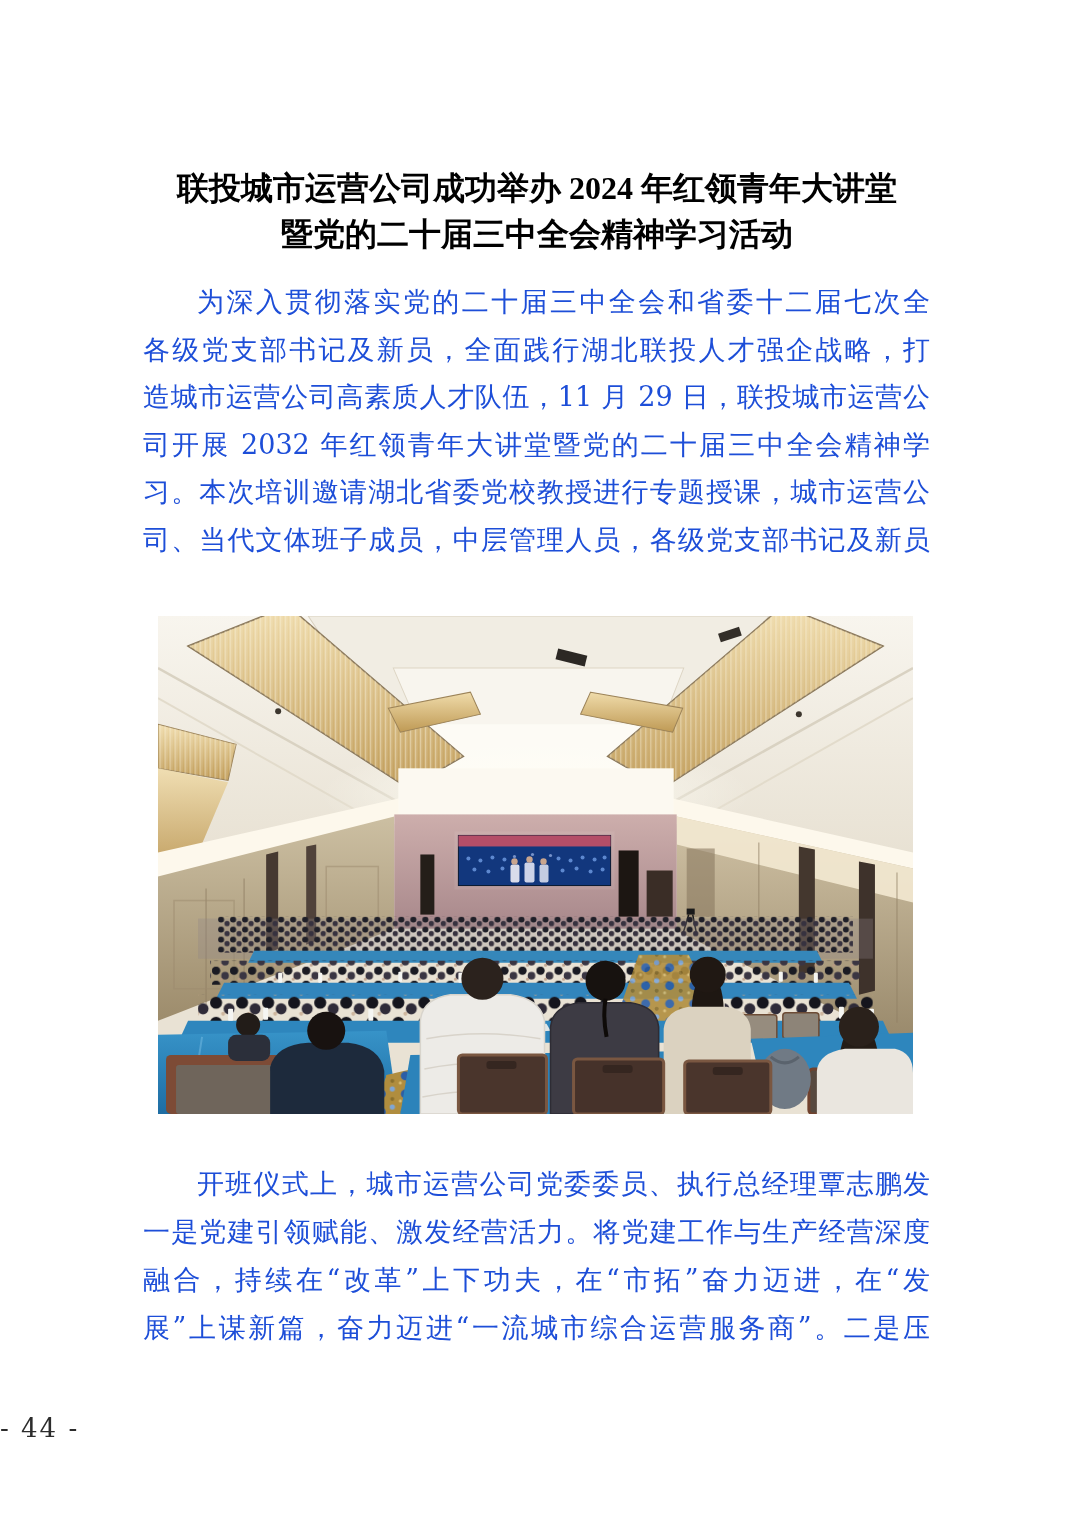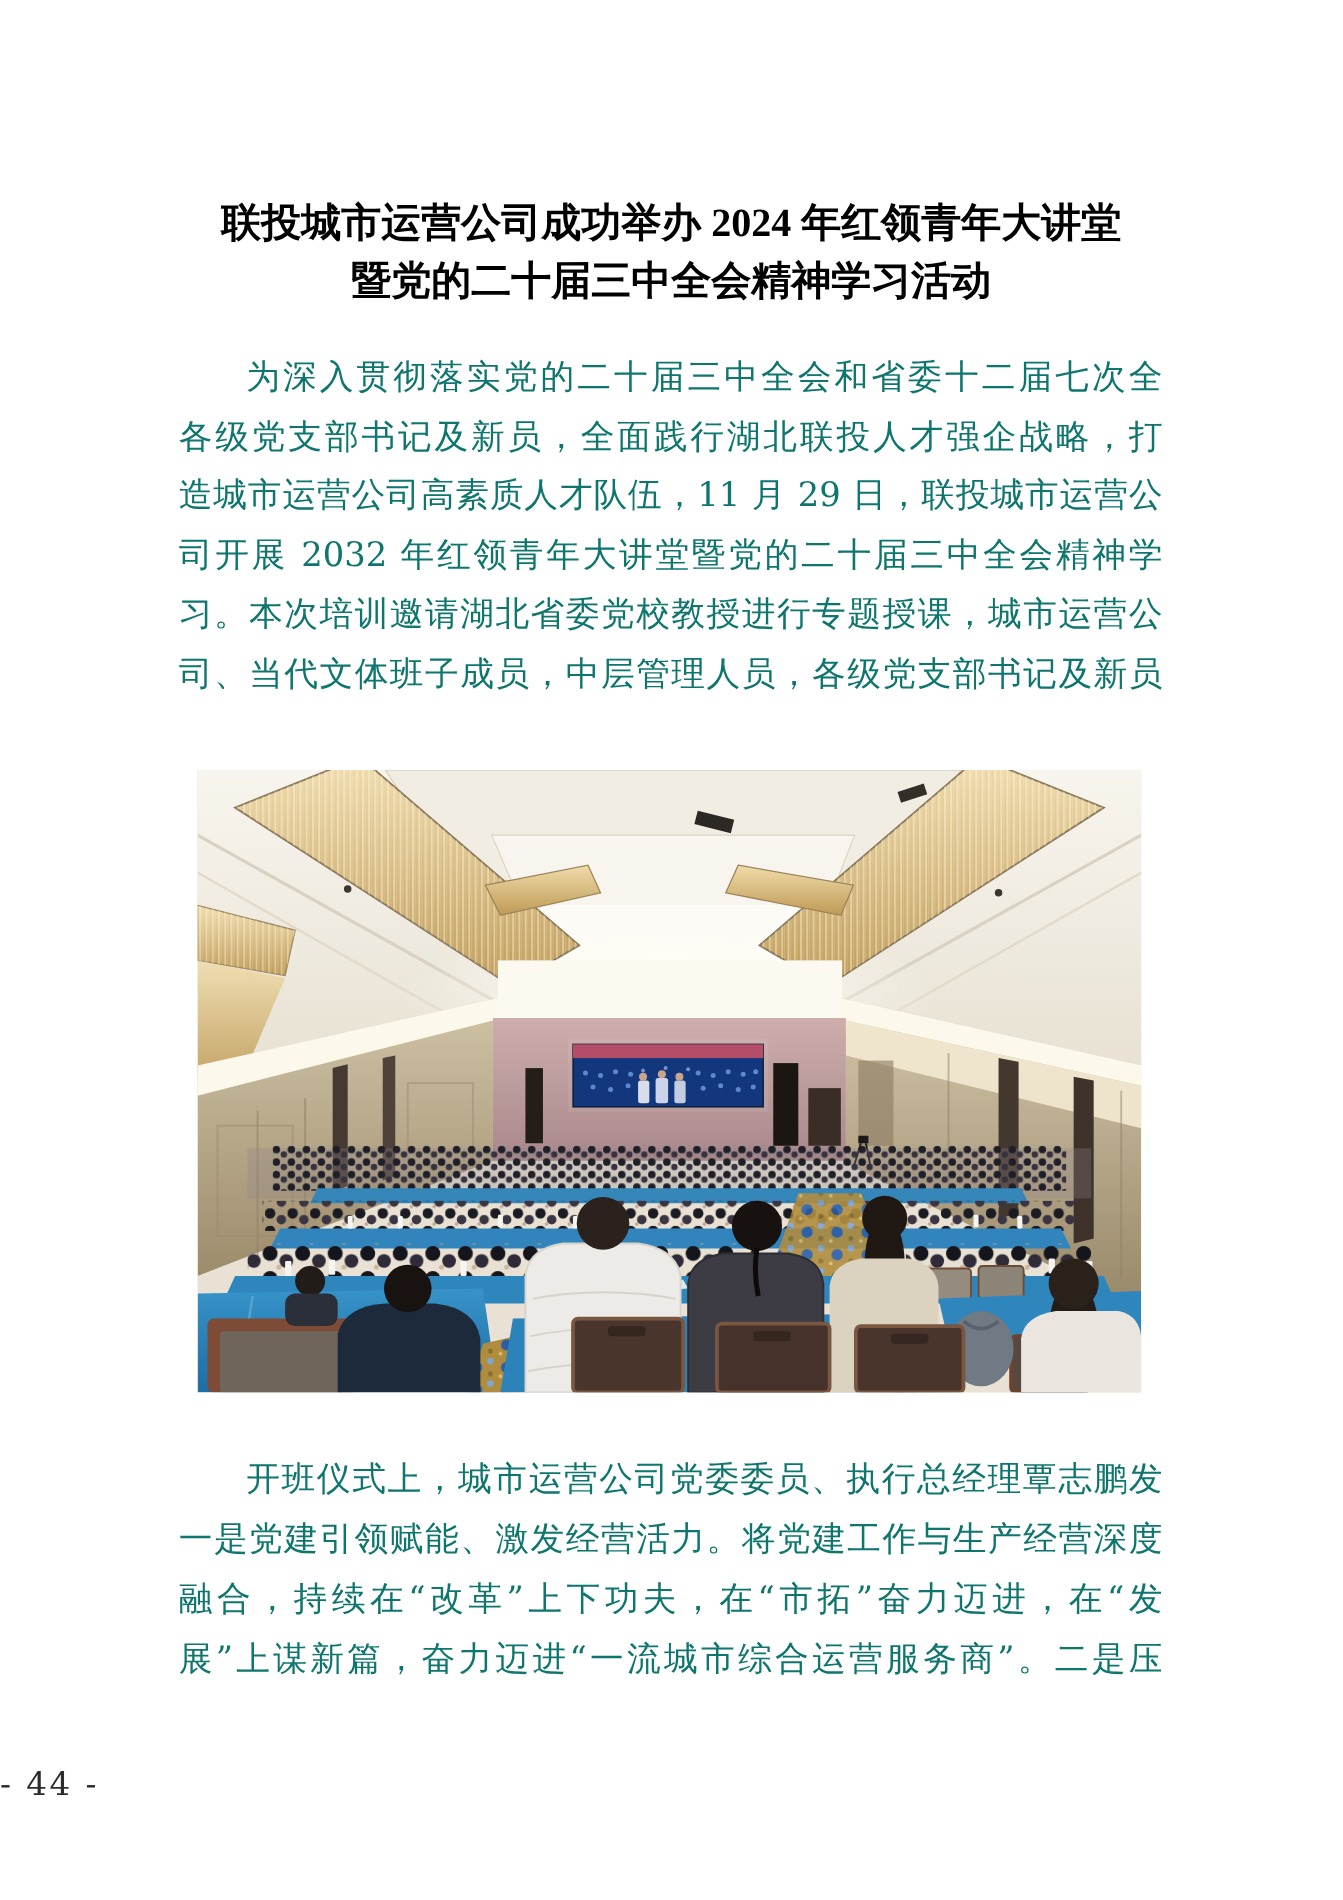--- a/index.html
+++ b/index.html
@@ -10,33 +10,33 @@
     font-family: "DejaVu Serif", serif;
   }
   .page {
     position: absolute; inset: 0;
     width: 1074px; height: 1520px;
     background: #ffffff;
     color: #1a1a1a;
   }
   .title {
     position: absolute;
-    top: 134px; left: 0; width: 1074px;
+    top: 144px; left: 0; width: 1074px;
     text-align: center;
     font-family: "Liberation Serif", "DejaVu Serif", serif;
     font-weight: 700;
     font-size: 32px;
     line-height: 46px;
     color: #000;
   }
   .para {
     position: absolute;
     left: 143px; width: 787px;
     font-size: 27px;
-    color: #0f766e;
+    color: #1d4ed8;
   }
   .p1 { top: 278px; }
   .p2 { top: 1160px; }
   .p1 .line { height: 47.5px; line-height: 47.5px; }
   .p2 .line { height: 48px;  line-height: 48px; }
   .line {
     text-align: justify;
     text-align-last: justify;
     word-break: break-all;
     overflow: hidden;

